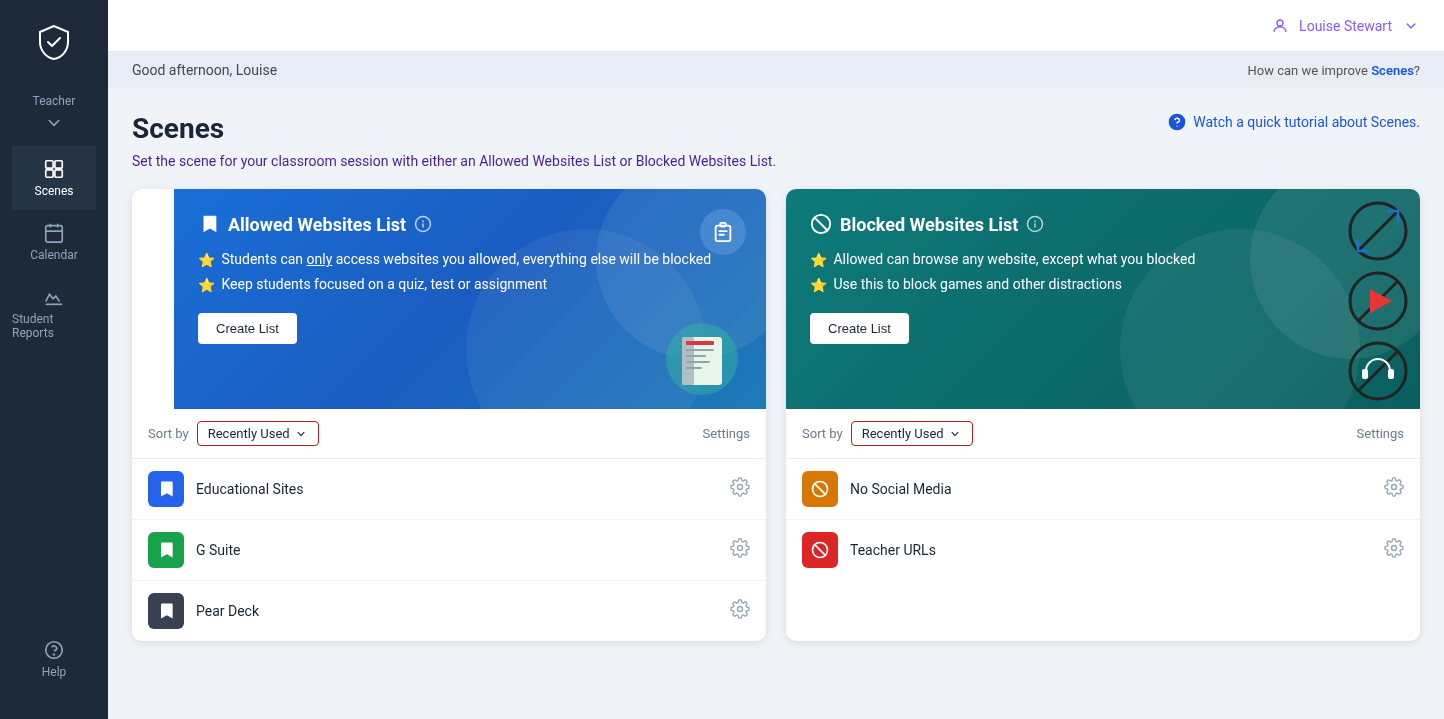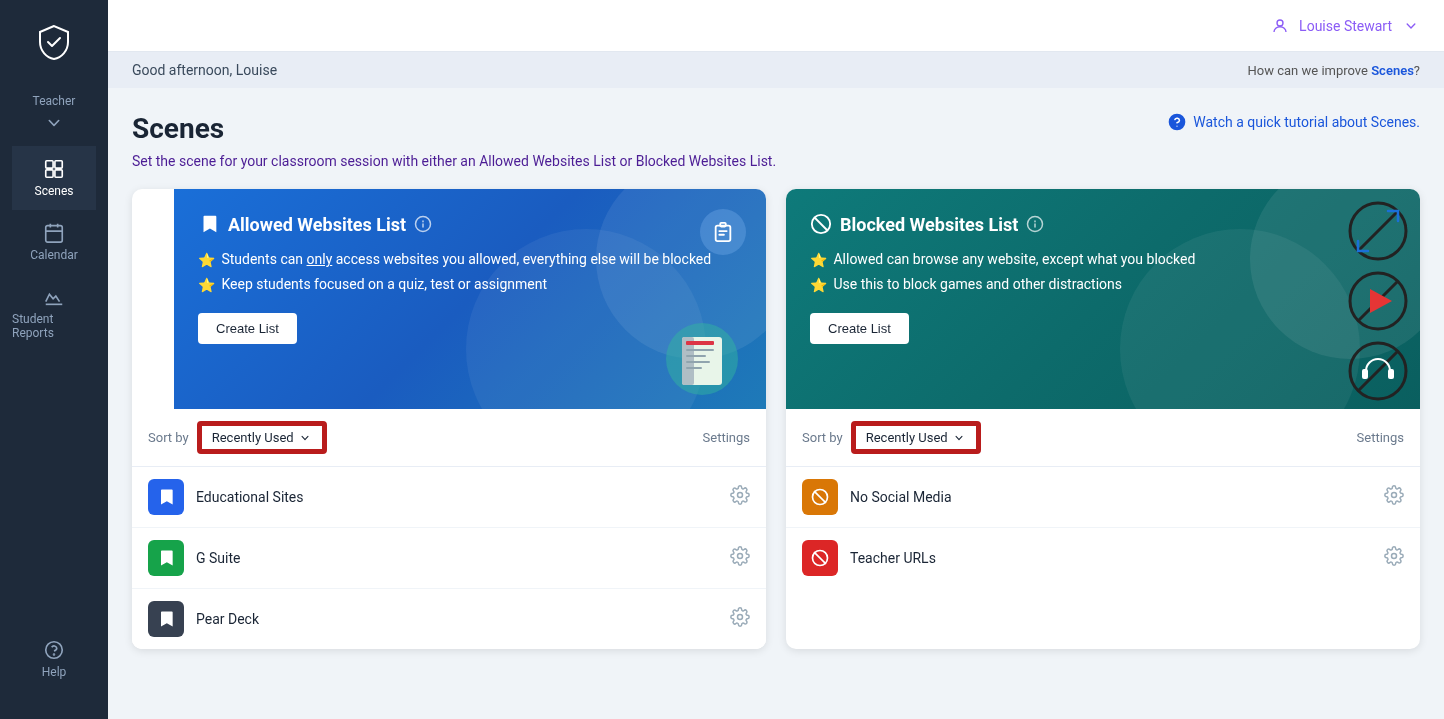--- a/index.html
+++ b/index.html
@@ -223,21 +223,21 @@
       align-items: center;
       justify-content: space-between;
       padding: 12px 16px;
       border-bottom: 1px solid #e8edf5;
     }
     .sort-by-label { font-size: 13px; color: #6b7a8d; margin-right: 8px; }
     .sort-select {
       display: flex;
       align-items: center;
       gap: 4px;
-      border: 5px solid #b91c1c;
+      border: 1px solid #b91c1c;
       border-radius: 4px;
       padding: 4px 10px;
       font-size: 13px;
       color: #1a2535;
       cursor: pointer;
       background: #fff;
     }
     .settings-link {
       font-size: 13px;
       color: #6b7a8d;

